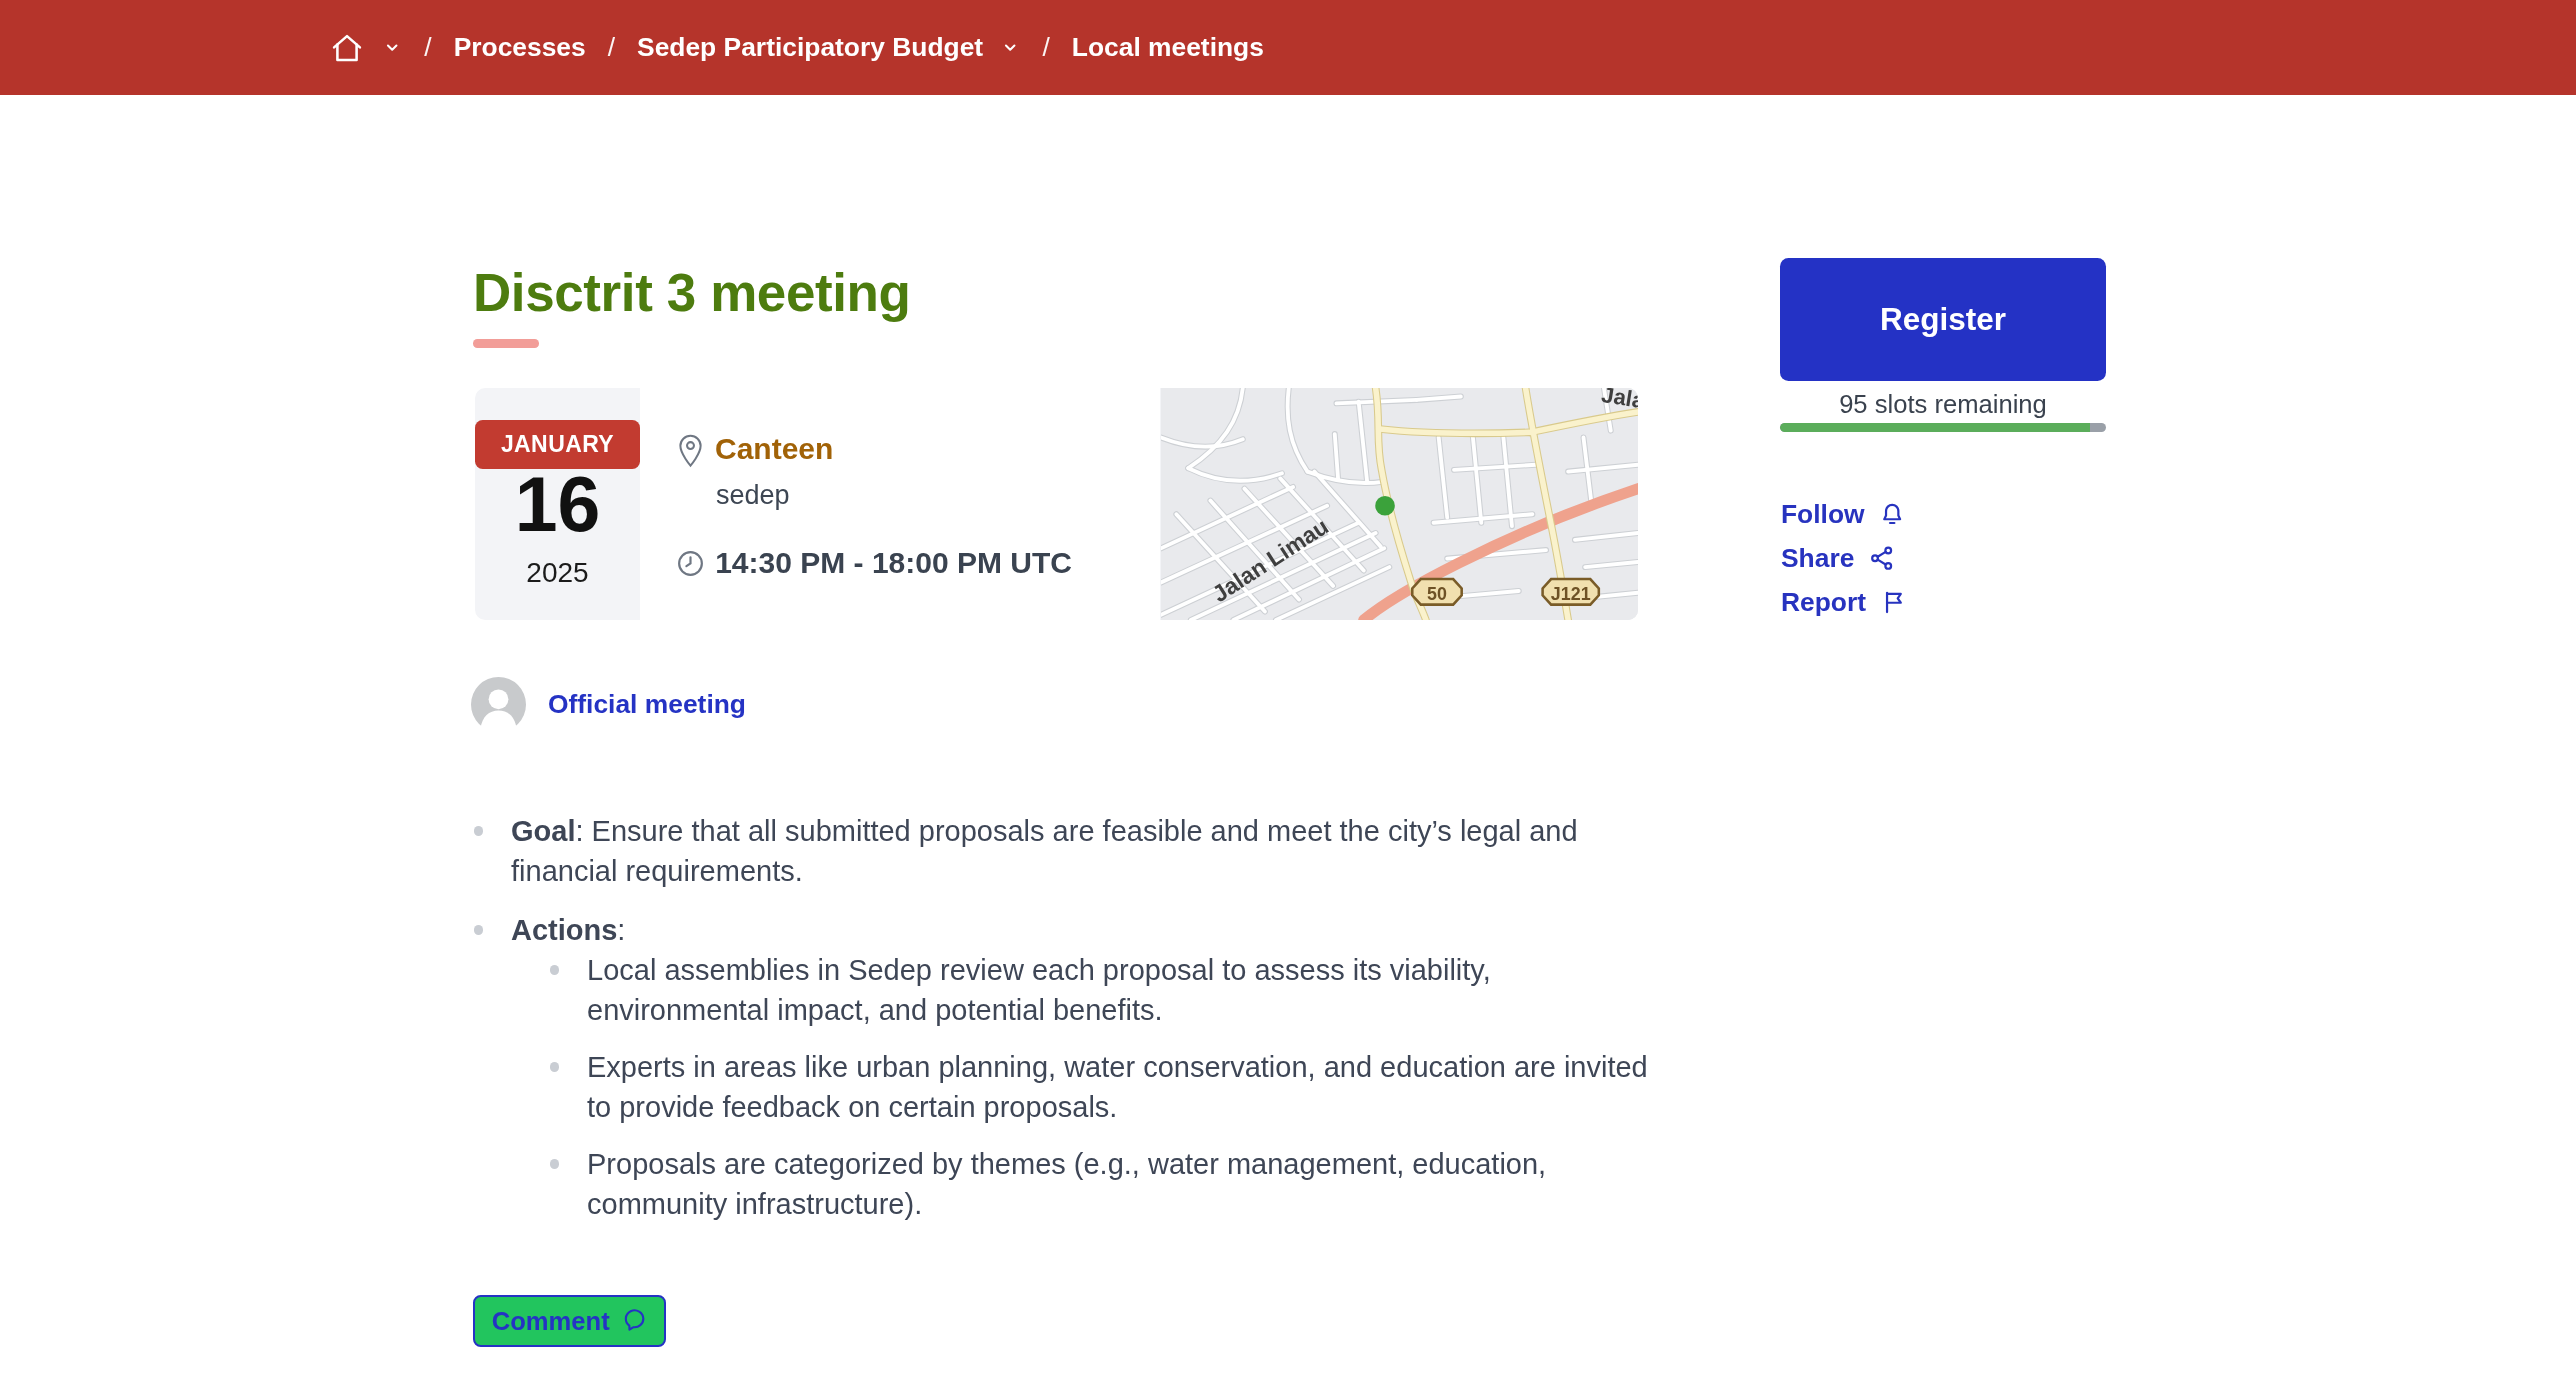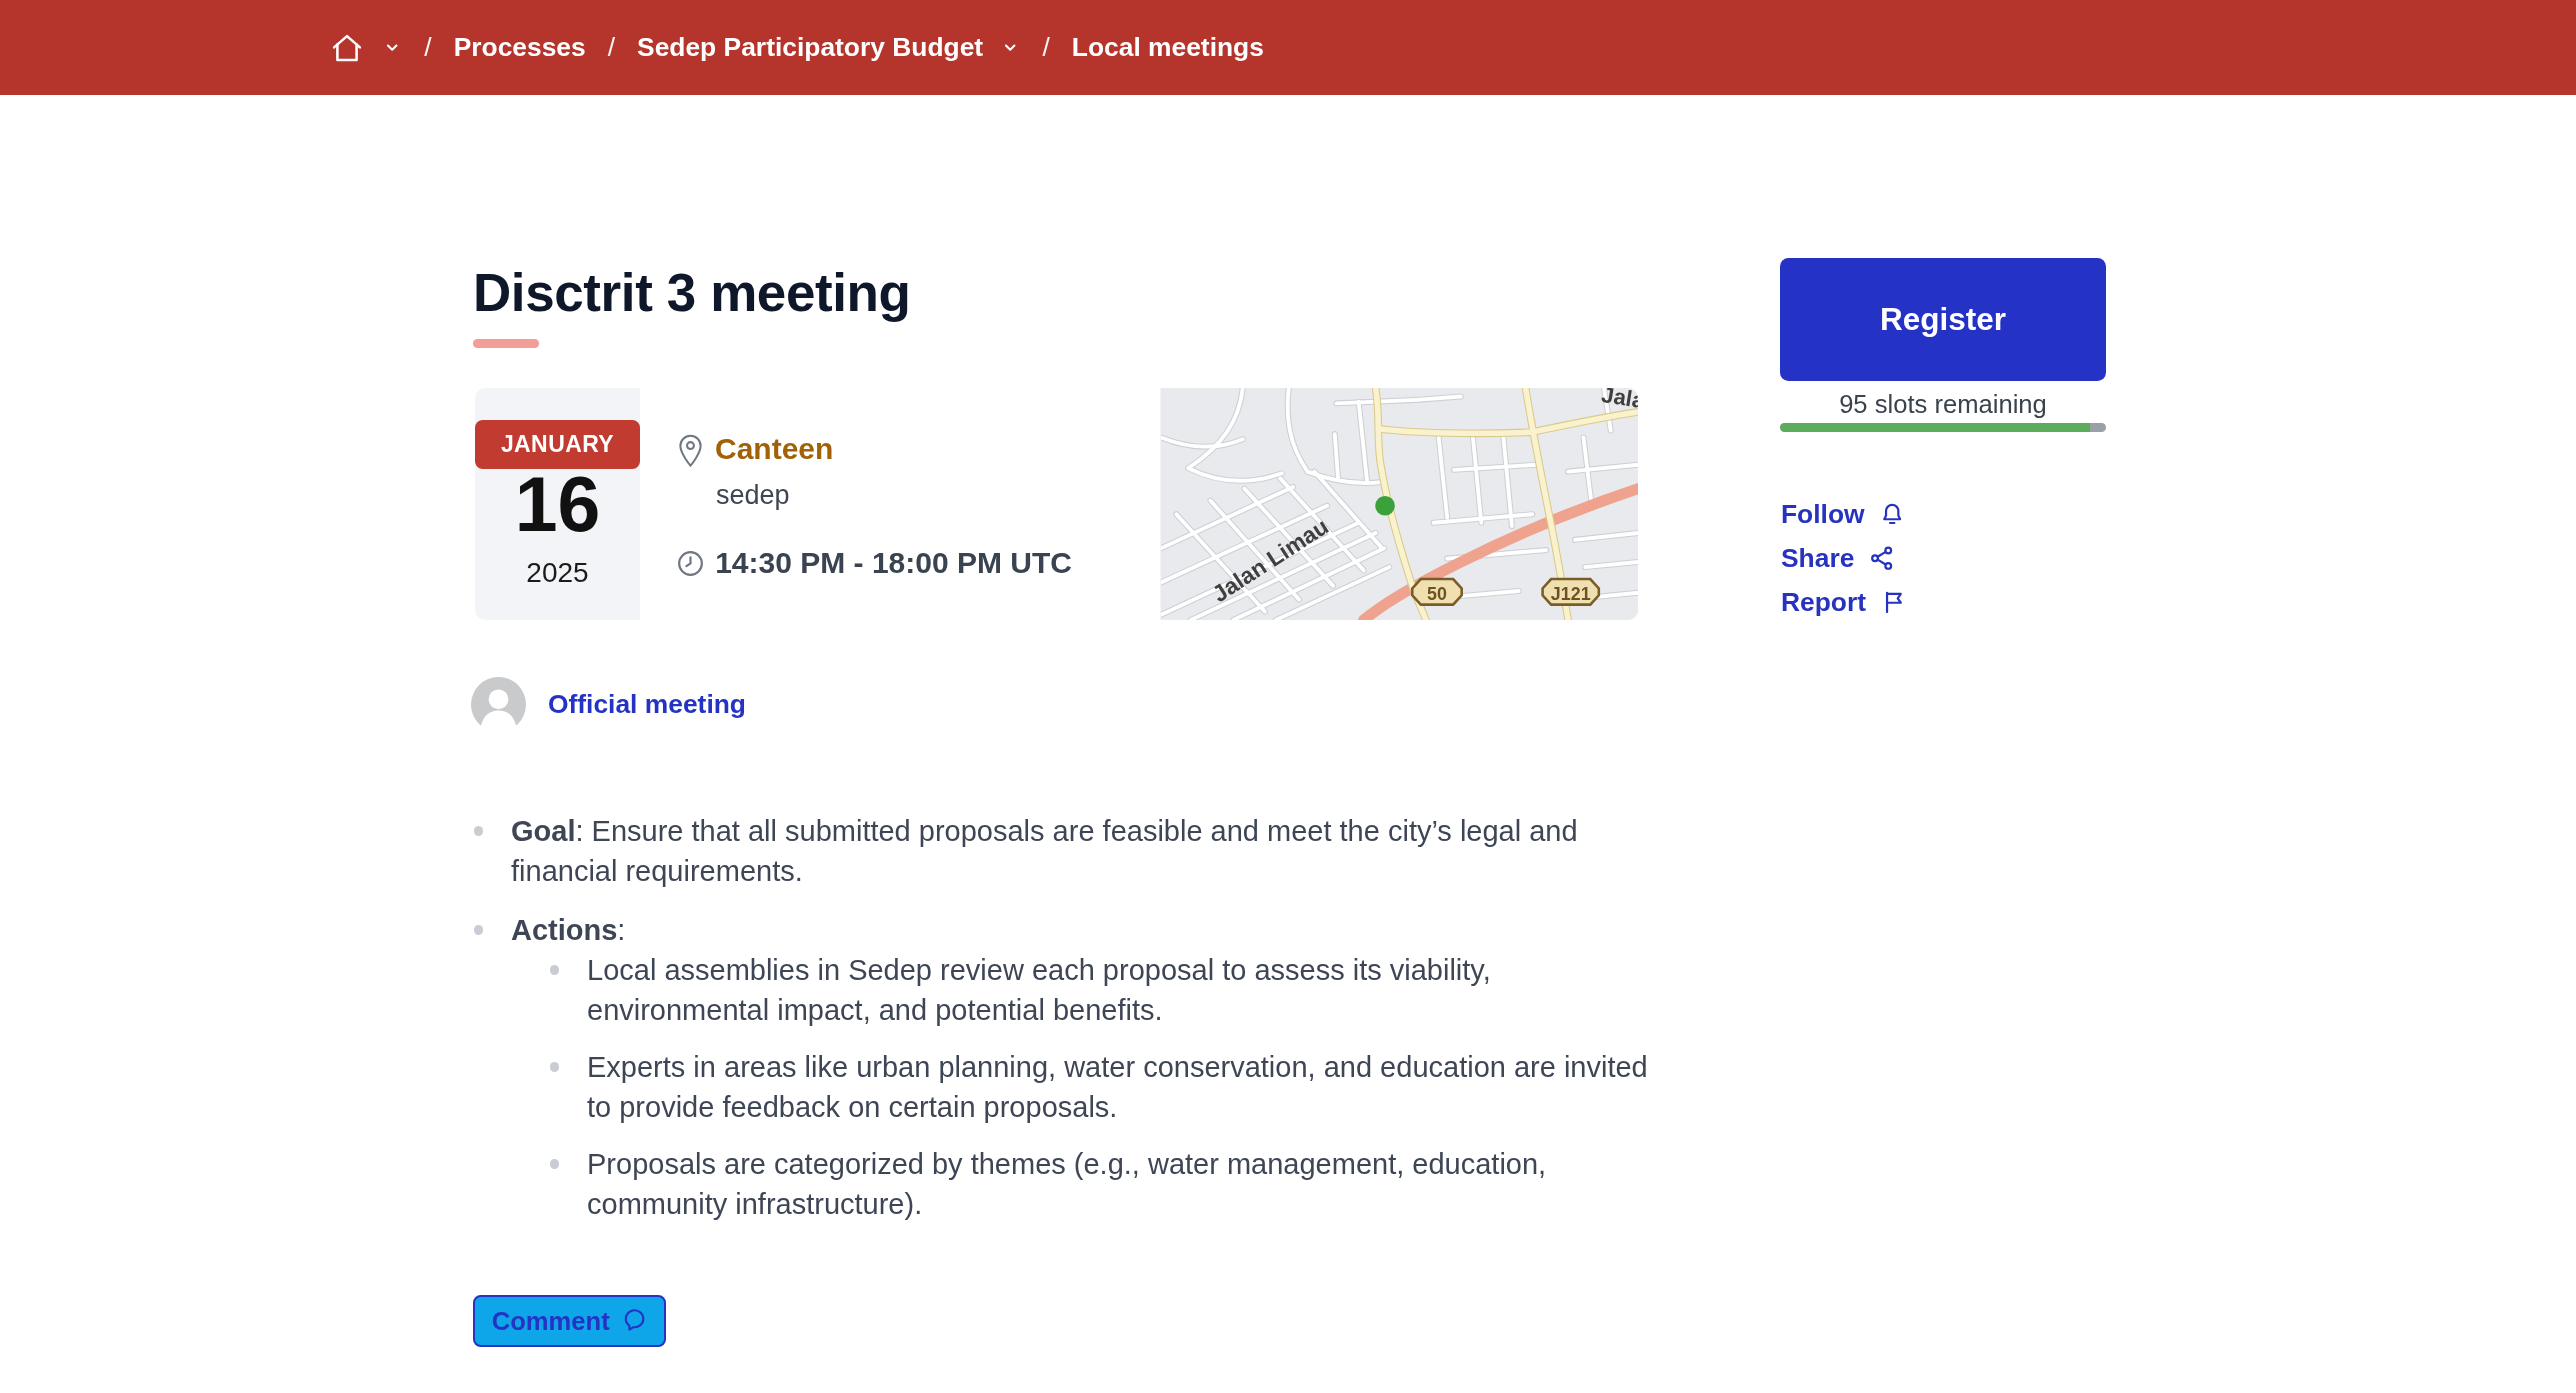--- a/index.html
+++ b/index.html
@@ -12,21 +12,21 @@
     background:#B5342B; display:flex; align-items:center; padding-left:329px; }
   .crumb { display:flex; align-items:center; gap:22px; color:#fff; }
   .crumb .sep { font-size:26.4px; color:rgba(255,255,255,.95); font-weight:400; }
   .crumb .item { font-size:26.4px; font-weight:600; color:#fff; cursor:pointer; white-space:nowrap; }
   .icon-btn { display:flex; align-items:center; cursor:pointer; }
   .home-svg { width:36px; height:36px; }
   .chev-svg { width:20.4px; height:20.4px; margin-left:-5.1px; }
 
   
   .title { position:absolute; left:473px; top:262px; font-size:53px; font-weight:800;
-    color:#0f172a; letter-spacing:-0.4px; }
+    color:#4d7c0f; letter-spacing:-0.4px; }
   .title-underline { position:absolute; left:473px; top:339px; width:66px; height:8.5px;
     border-radius:4.3px; background:#F29D98; }
 
   
   .card { position:absolute; left:475px; top:388px; width:1163px; height:232px;
     background:#F3F4F7; border-radius:10.2px; }
   .date-tile { position:absolute; left:0; top:0; width:165px; height:232px; }
   .month-badge { position:absolute; left:0; top:16px; width:165px; height:49px;
     background:#C23B30; border-radius:7.7px; color:#fff; display:flex; align-items:center;
     justify-content:center; font-size:23px; font-weight:600; letter-spacing:0.4px;margin-top:16px; }
@@ -62,21 +62,21 @@
   .desc li::before { content:''; position:absolute; left:0; top:15.3px; width:9.4px; height:9.4px;
     border-radius:50%; background:#C9CDD3; }
   .li-goal { margin-bottom:19px; }
   .bold { font-weight:700; }
   .sub { margin-left:39px; }
   .sub li { margin-bottom:17px; }
   .line { display:block; }
 
   
   .comment-btn { position:absolute; left:473px; top:1295px; width:193px; height:52px;
-    border:2.6px solid #2533C4; border-radius:7.7px; background:#0ea5e9; display:flex;
+    border:2.6px solid #2533C4; border-radius:7.7px; background:#22c55e; display:flex;
     align-items:center; justify-content:center; gap:12px; cursor:pointer; }
   .comment-btn span { font-size:25.6px; font-weight:700; color:#2533C4; }
   .bubble-svg { width:25.6px; height:25.6px; }
 
   
   .register-btn { position:absolute; left:1780px; top:258px; width:326px; height:123px;
     background:#2432C5; border:none; border-radius:8.5px; color:#fff; font-size:31.5px;
     font-weight:700; font-family:"Liberation Sans", sans-serif; cursor:pointer; }
   .slots { position:absolute; left:1780px; top:390px; width:326px; text-align:center;
     font-size:25.6px; color:#3A424E; }

